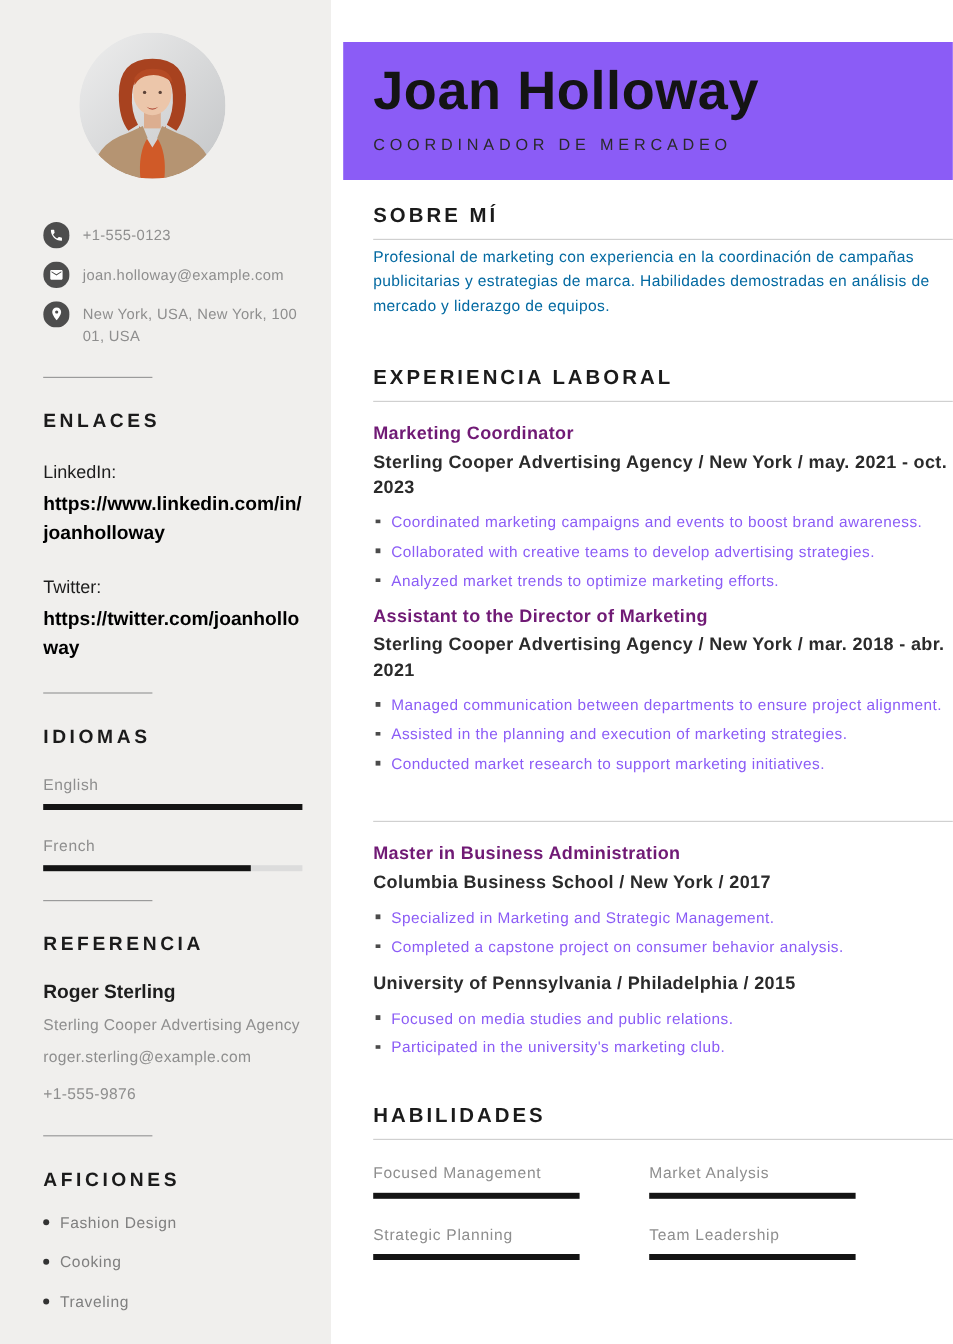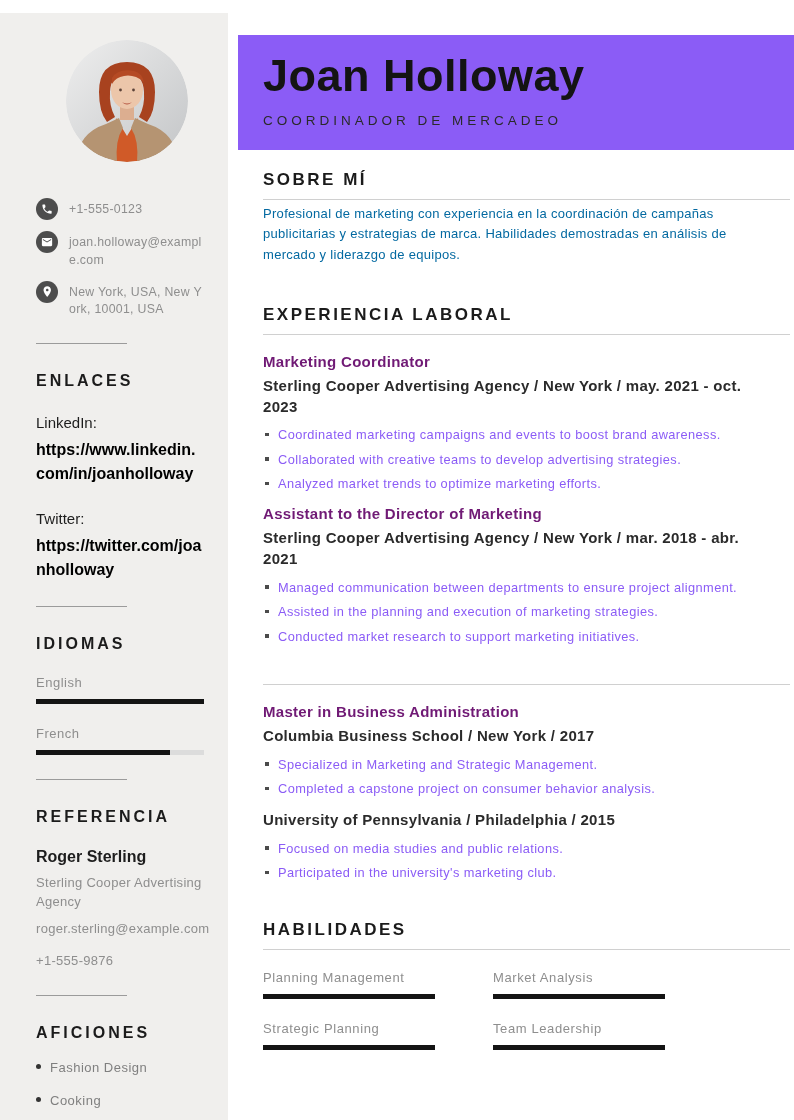--- a/index.html
+++ b/index.html
@@ -1,20 +1,20 @@
 <!DOCTYPE html>
 <html><head>
 <meta charset="utf-8">
 <style>
   * { margin:0; padding:0; box-sizing:border-box; }
   html,body { width:794px; height:1120px; background:#fff; font-family:"Liberation Sans", sans-serif; overflow:hidden; }
   .page { display:flex; width:794px; height:1120px; }
 
   
-  .sidebar { width:228px; flex-shrink:0; background:#f0efed; padding:0 24px 20px 36px;margin-top:13px; }
+  .sidebar { width:276px; flex-shrink:0; background:#f0efed; padding:0 24px 20px 36px; }
   .photo-wrap { width:122px; height:122px; border-radius:50%; overflow:hidden; margin:27px auto 0; margin-left:30px; }
   .contact { margin-top:36px; }
   .c-row { display:flex; gap:11px; margin-bottom:11px; }
   .c-icon { width:22px; height:22px; flex-shrink:0; }
   .c-text { font-size:12.3px; color:#8e8e8e; line-height:1.45; word-break:break-all; padding-top:3px; letter-spacing:0.3px; }
   .side-divider { height:1px; background:#9b9b9b; width:91px; margin:24px 0 0; border:none; }
   .side-h { font-size:16px; font-weight:700; letter-spacing:3px; color:#1b1b1b; margin-top:28px; }
   .link-block { margin-top:24px; }
   .link-label { font-size:15px; color:#1d1d1d; margin-bottom:7px; }
   .link-url { font-size:16px; color:#000000; word-break:break-all; line-height:1.5; text-decoration:none; display:block;font-weight:bold; }
@@ -235,21 +235,21 @@
             <div class="b-item">Participated in the university's marketing club.</div>
           </div>
         </div>
       </section>
 
       <section class="sec">
         <h2 class="sec-h">HABILIDADES</h2>
         <hr class="sec-rule">
         <div class="skills">
           <div>
-            <div class="skill-label">Planning Management</div>
+            <div class="skill-label">Focused Management</div>
             <div class="bar-track">
                 <div class="bar-fill" style="width: 100%;"></div>
               </div>
           </div>
           <div>
             <div class="skill-label">Market Analysis</div>
             <div class="bar-track">
                 <div class="bar-fill" style="width: 100%;"></div>
               </div>
           </div>

